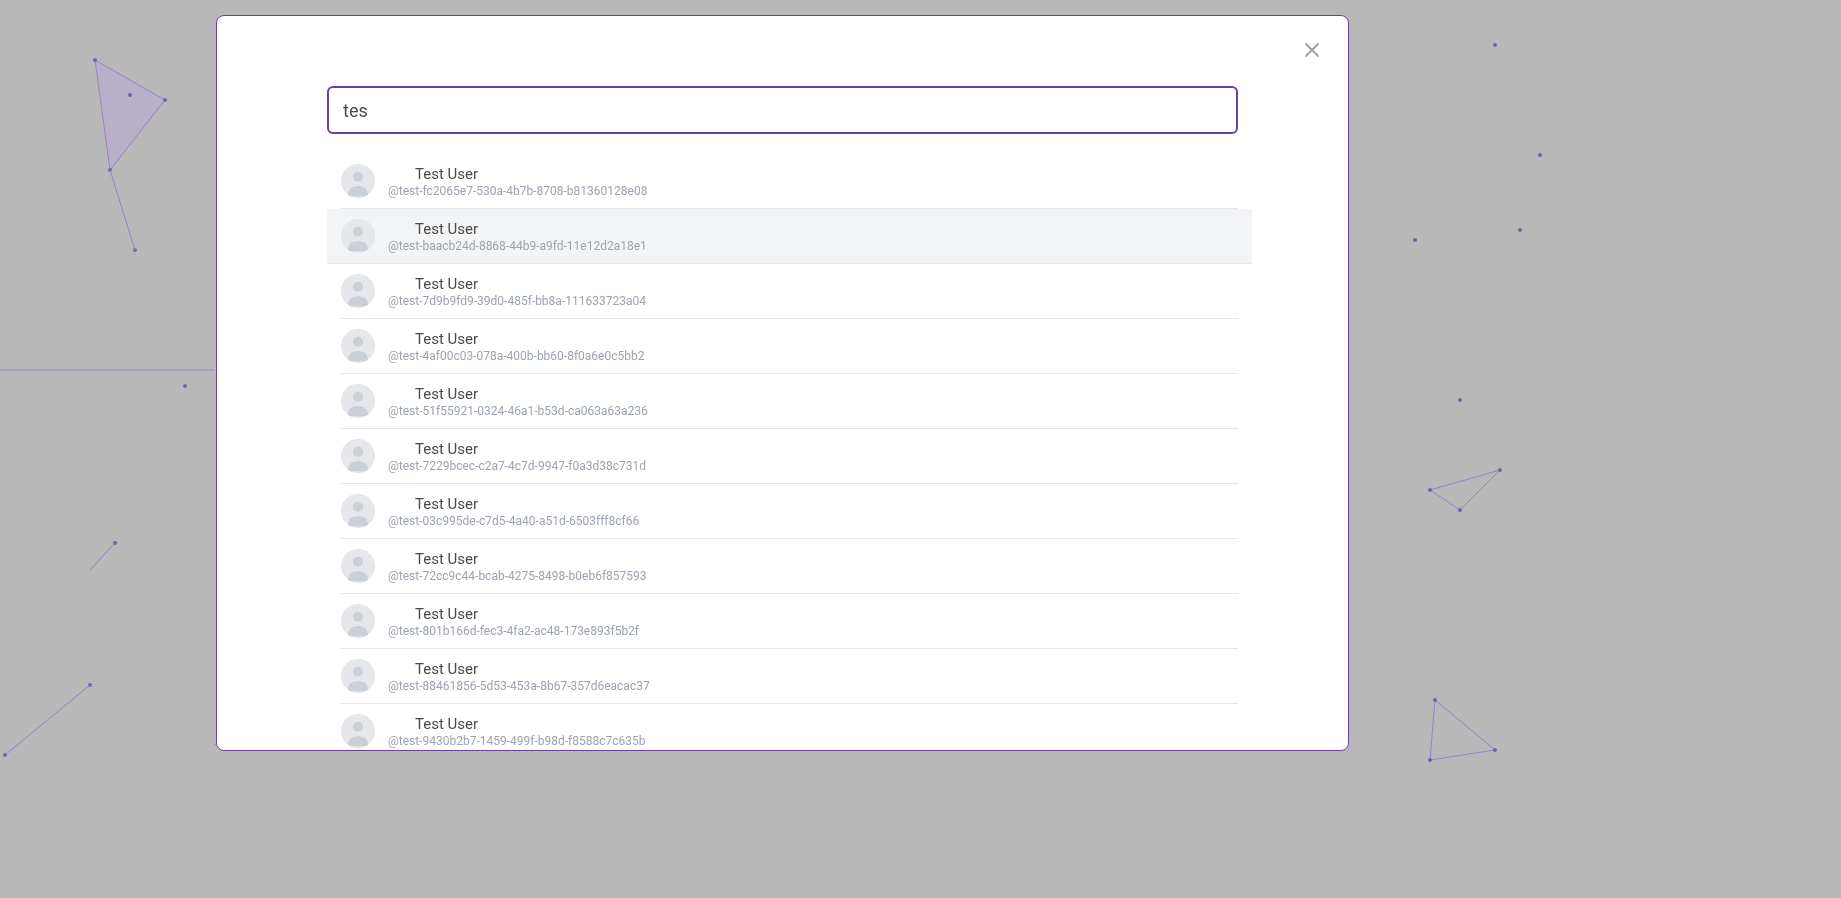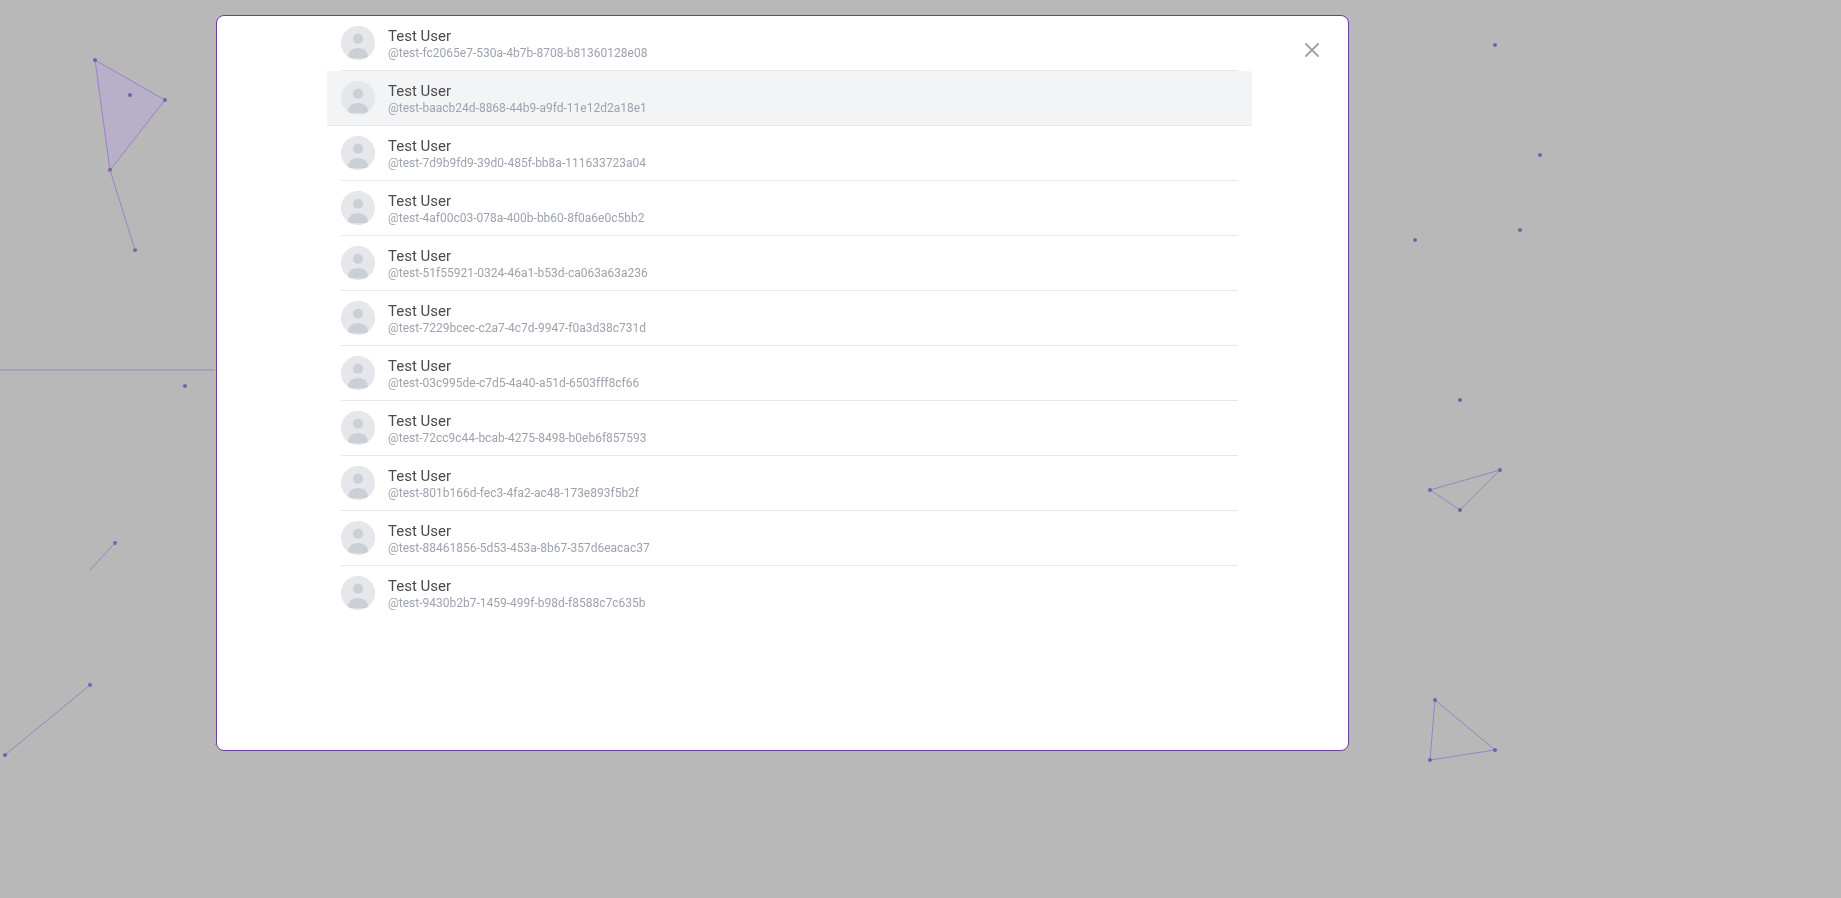--- a/index.html
+++ b/index.html
@@ -124,20 +124,21 @@
     .result-text {
       display: flex;
       flex-direction: column;
       gap: 1px;
     }
     
     .result-name {
       font-size: 15px;
       color: #4a4a4a;
       font-weight: 400;
+      margin-left: 27px;
     }
     
     .result-handle {
       font-size: 12px;
       color: #9ca3af;
       font-weight: 400;
     }
   </style>
 </head>
 <body>
@@ -181,20 +182,23 @@
 </svg>
 
 <div class="modal">
   <div class="close-button">
     <svg viewBox="0 0 24 24" fill="none" stroke="currentColor" stroke-width="2.5" stroke-linecap="round">
       <line x1="4" y1="4" x2="20" y2="20"></line>
       <line x1="20" y1="4" x2="4" y2="20"></line>
     </svg>
   </div>
 
+  <div class="search-container">
+    <input type="text" class="search-input" value="tes" style="">
+  </div>
 
   <div class="results-container">
     <div class="results-list" id="results-list">
 
     <div class="result-item">
           <div class="avatar">
             <svg viewBox="0 0 40 40">
               <circle cx="20" cy="20" r="20" fill="#e5e7eb"></circle>
               <circle cx="20" cy="15" r="6" fill="#cbd0d6"></circle>
               <path d="M 8 38 Q 8 26 20 26 Q 32 26 32 38 Z" fill="#cbd0d6"></path>

